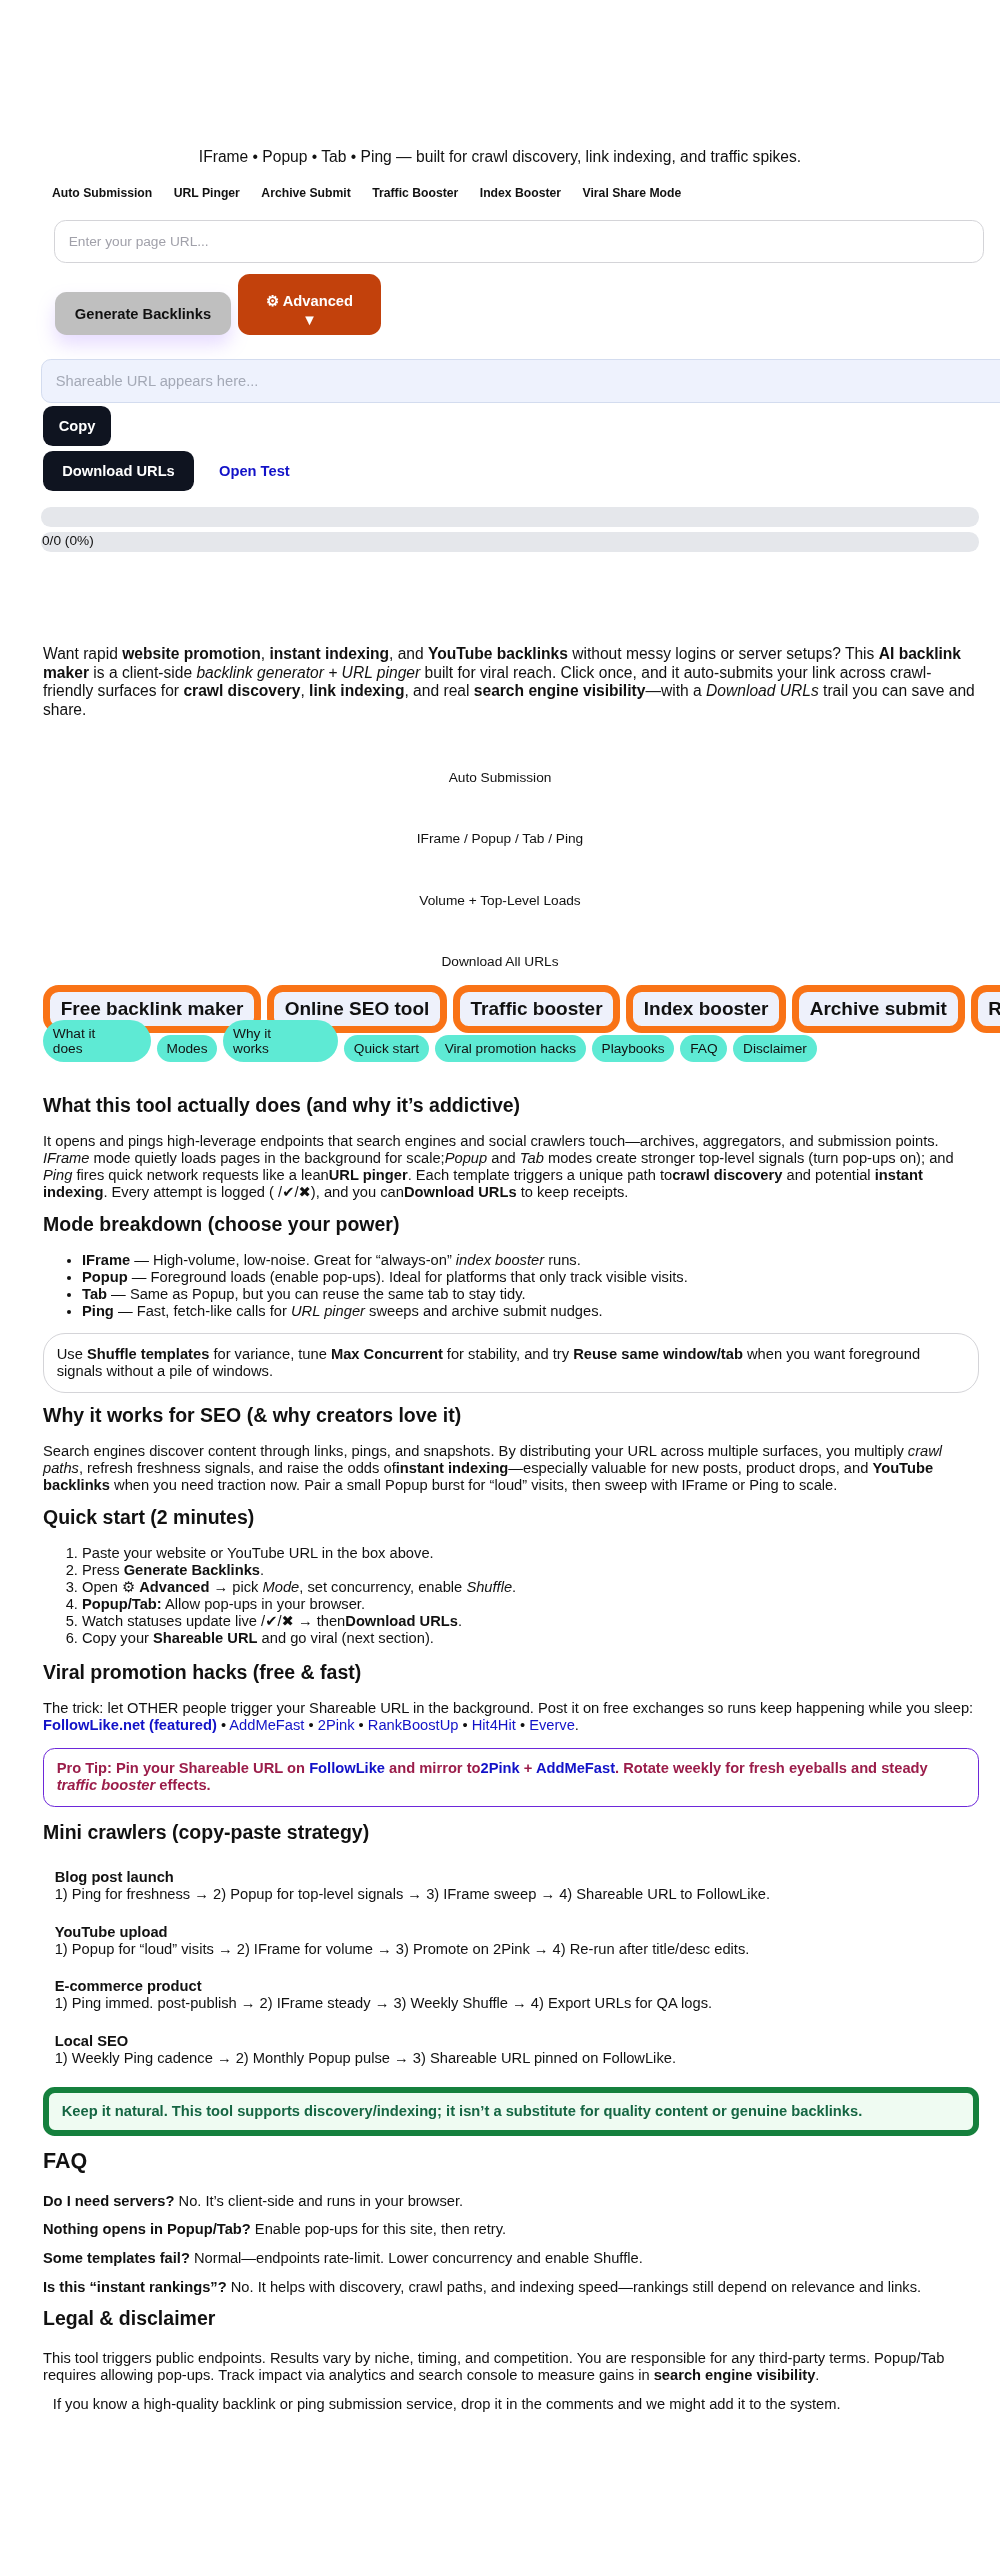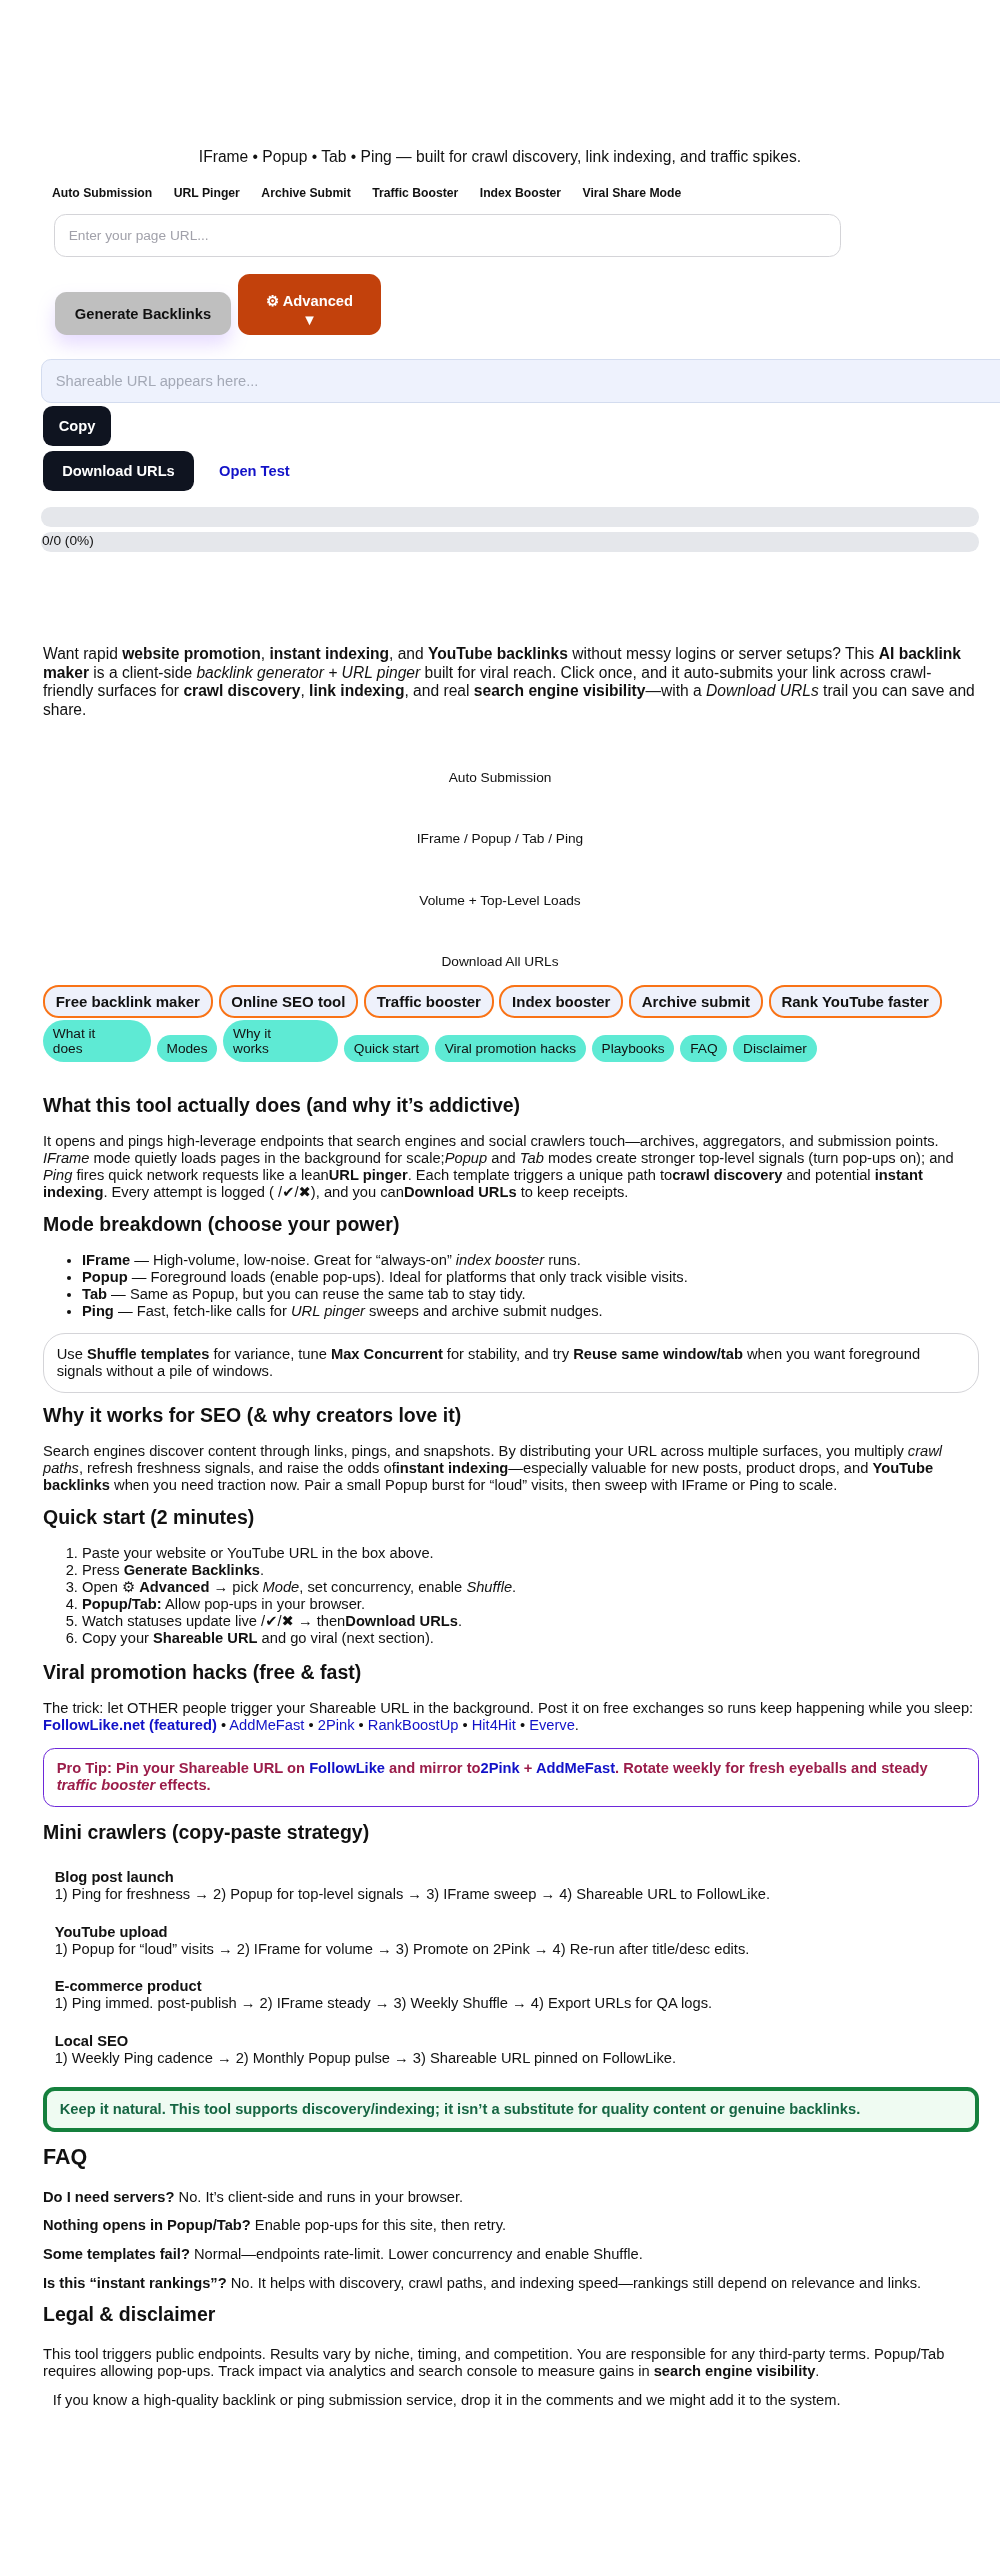--- a/index.html
+++ b/index.html
@@ -6,21 +6,21 @@
   html, body { margin: 0; padding: 0; background: #ffffff; }
   body {
     width: 1000px; min-height: 2576px; overflow-x: hidden;
     font-family: "Liberation Sans", sans-serif; color: #111827; font-size: 14.7px;
   }
   .page { position: relative; width: 1000px; }
   .tagline { position: absolute; top: 148px; left: 0; width: 1000px; text-align: center; font-size: 15.6px; color: #111; }
   .feature-nav { position: absolute; top: 186px; left: 52px; display: flex; gap: 21.5px; font-size: 12.2px; font-weight: bold; color: #111; }
   .feature-nav span { cursor: pointer; }
   .url-input {
-    position: absolute; top: 214px; left: 54px; width: 787px; height: 43px;
+    position: absolute; top: 220px; left: 54px; width: 930px; height: 43px;
     border: 1px solid #d4d4d8; border-radius: 11.7px; padding: 0 13.7px; font-size: 13.7px;
     font-family: "Liberation Sans", sans-serif; color: #111; background: #fff; outline: none;
   }
   .url-input::placeholder { color: #a1a1aa; }
   .btn-generate {
     position: absolute; top: 292px; left: 55px; width: 176px; height: 43px;
     background: #bfbfbf; color: #111; border: none; border-radius: 11.7px;
     font-weight: bold; font-size: 14.7px; font-family: "Liberation Sans", sans-serif;
     box-shadow: 0 9.8px 17.6px rgba(168, 130, 255, 0.28); cursor: pointer;
   }
@@ -47,35 +47,35 @@
   .progress-bar { position: absolute; left: 41px; width: 938px; height: 19.5px; background: #e5e7eb; border-radius: 9.8px; }
   .progress-1 { top: 507px; }
   .progress-2 { top: 532px; }
   .progress-text { position: absolute; top: 533px; left: 42px; font-size: 13.7px; color: #111; }
   .intro {
     position: absolute; top: 645px; left: 43px; width: 938px; font-size: 15.6px; line-height: 18.6px; color: #111;
   }
   .center-label { position: absolute; left: 0; width: 1000px; text-align: center; font-size: 13.7px; color: #111; }
   .pills-row { position: absolute; left: 43px; display: flex; gap: 5.9px; align-items: flex-end; }
   .pill-tag {
-    background: #eef1fb; border: 2px solid #f97316; border-radius: 15.6px; padding: 5.9px 10.7px;
-    font-weight: bold; font-size: 15px; color: #111; cursor: pointer; white-space: nowrap;
+    background: #eef1fb; border: 7px solid #f97316; border-radius: 15.6px; padding: 5.9px 10.7px;
+    font-weight: bold; font-size: 19px; color: #111; cursor: pointer; white-space: nowrap;
   }
   .pill-nav {
     background: #5eead4; border-radius: 21.5px; padding: 5.9px 9.8px; font-size: 13.7px; color: #111;
     line-height: 15px; cursor: pointer;
   }
   .content { position: absolute; top: 1094px; left: 43px; width: 936px; font-size: 14.7px; line-height: 17px; color: #111; }
   .content h2 { font-size: 19.5px; font-weight: bold; margin: 0 0 15.6px 0; line-height: 23.4px; }
   .content p { margin: 0 0 11.7px 0; }
   .content ul, .content ol { margin: 0 0 13.7px 0; padding-left: 39px; }
   .note-box { border: 1px solid #d4d4d8; border-radius: 22px; padding: 11.7px 12.7px; margin: 13.7px 0 11.7px 0; }
   .pro-tip { border: 1px solid #6d28d9; border-radius: 11.7px; padding: 11.7px 12.7px; color: #9b1d4a; font-weight: bold; margin: 13.7px 0 13.7px 0; }
   .pro-tip a { color: #1212c8; }
-  .natural-box { border: 4px solid #15803d; background: #effbf2; border-radius: 11.7px; padding: 9.8px 12.7px; color: #166643; font-weight: bold; margin: 9.8px 0 13.7px 0; }
+  .natural-box { border: 6px solid #15803d; background: #effbf2; border-radius: 11.7px; padding: 9.8px 12.7px; color: #166643; font-weight: bold; margin: 9.8px 0 13.7px 0; }
   .playbook { padding-left: 11.7px; margin-bottom: 20.5px; }
   .playbook .pb-title { font-weight: bold; }
   a.ext { color: #1212c8; text-align: center; }
   a.ext.featured { font-weight: bold; }
   .faq-item { margin: 0 0 17.6px 0; }
   .footer-note { margin-top: 17.6px; padding-left: 9.8px; }
 </style>
 </head>
 <body>
 

